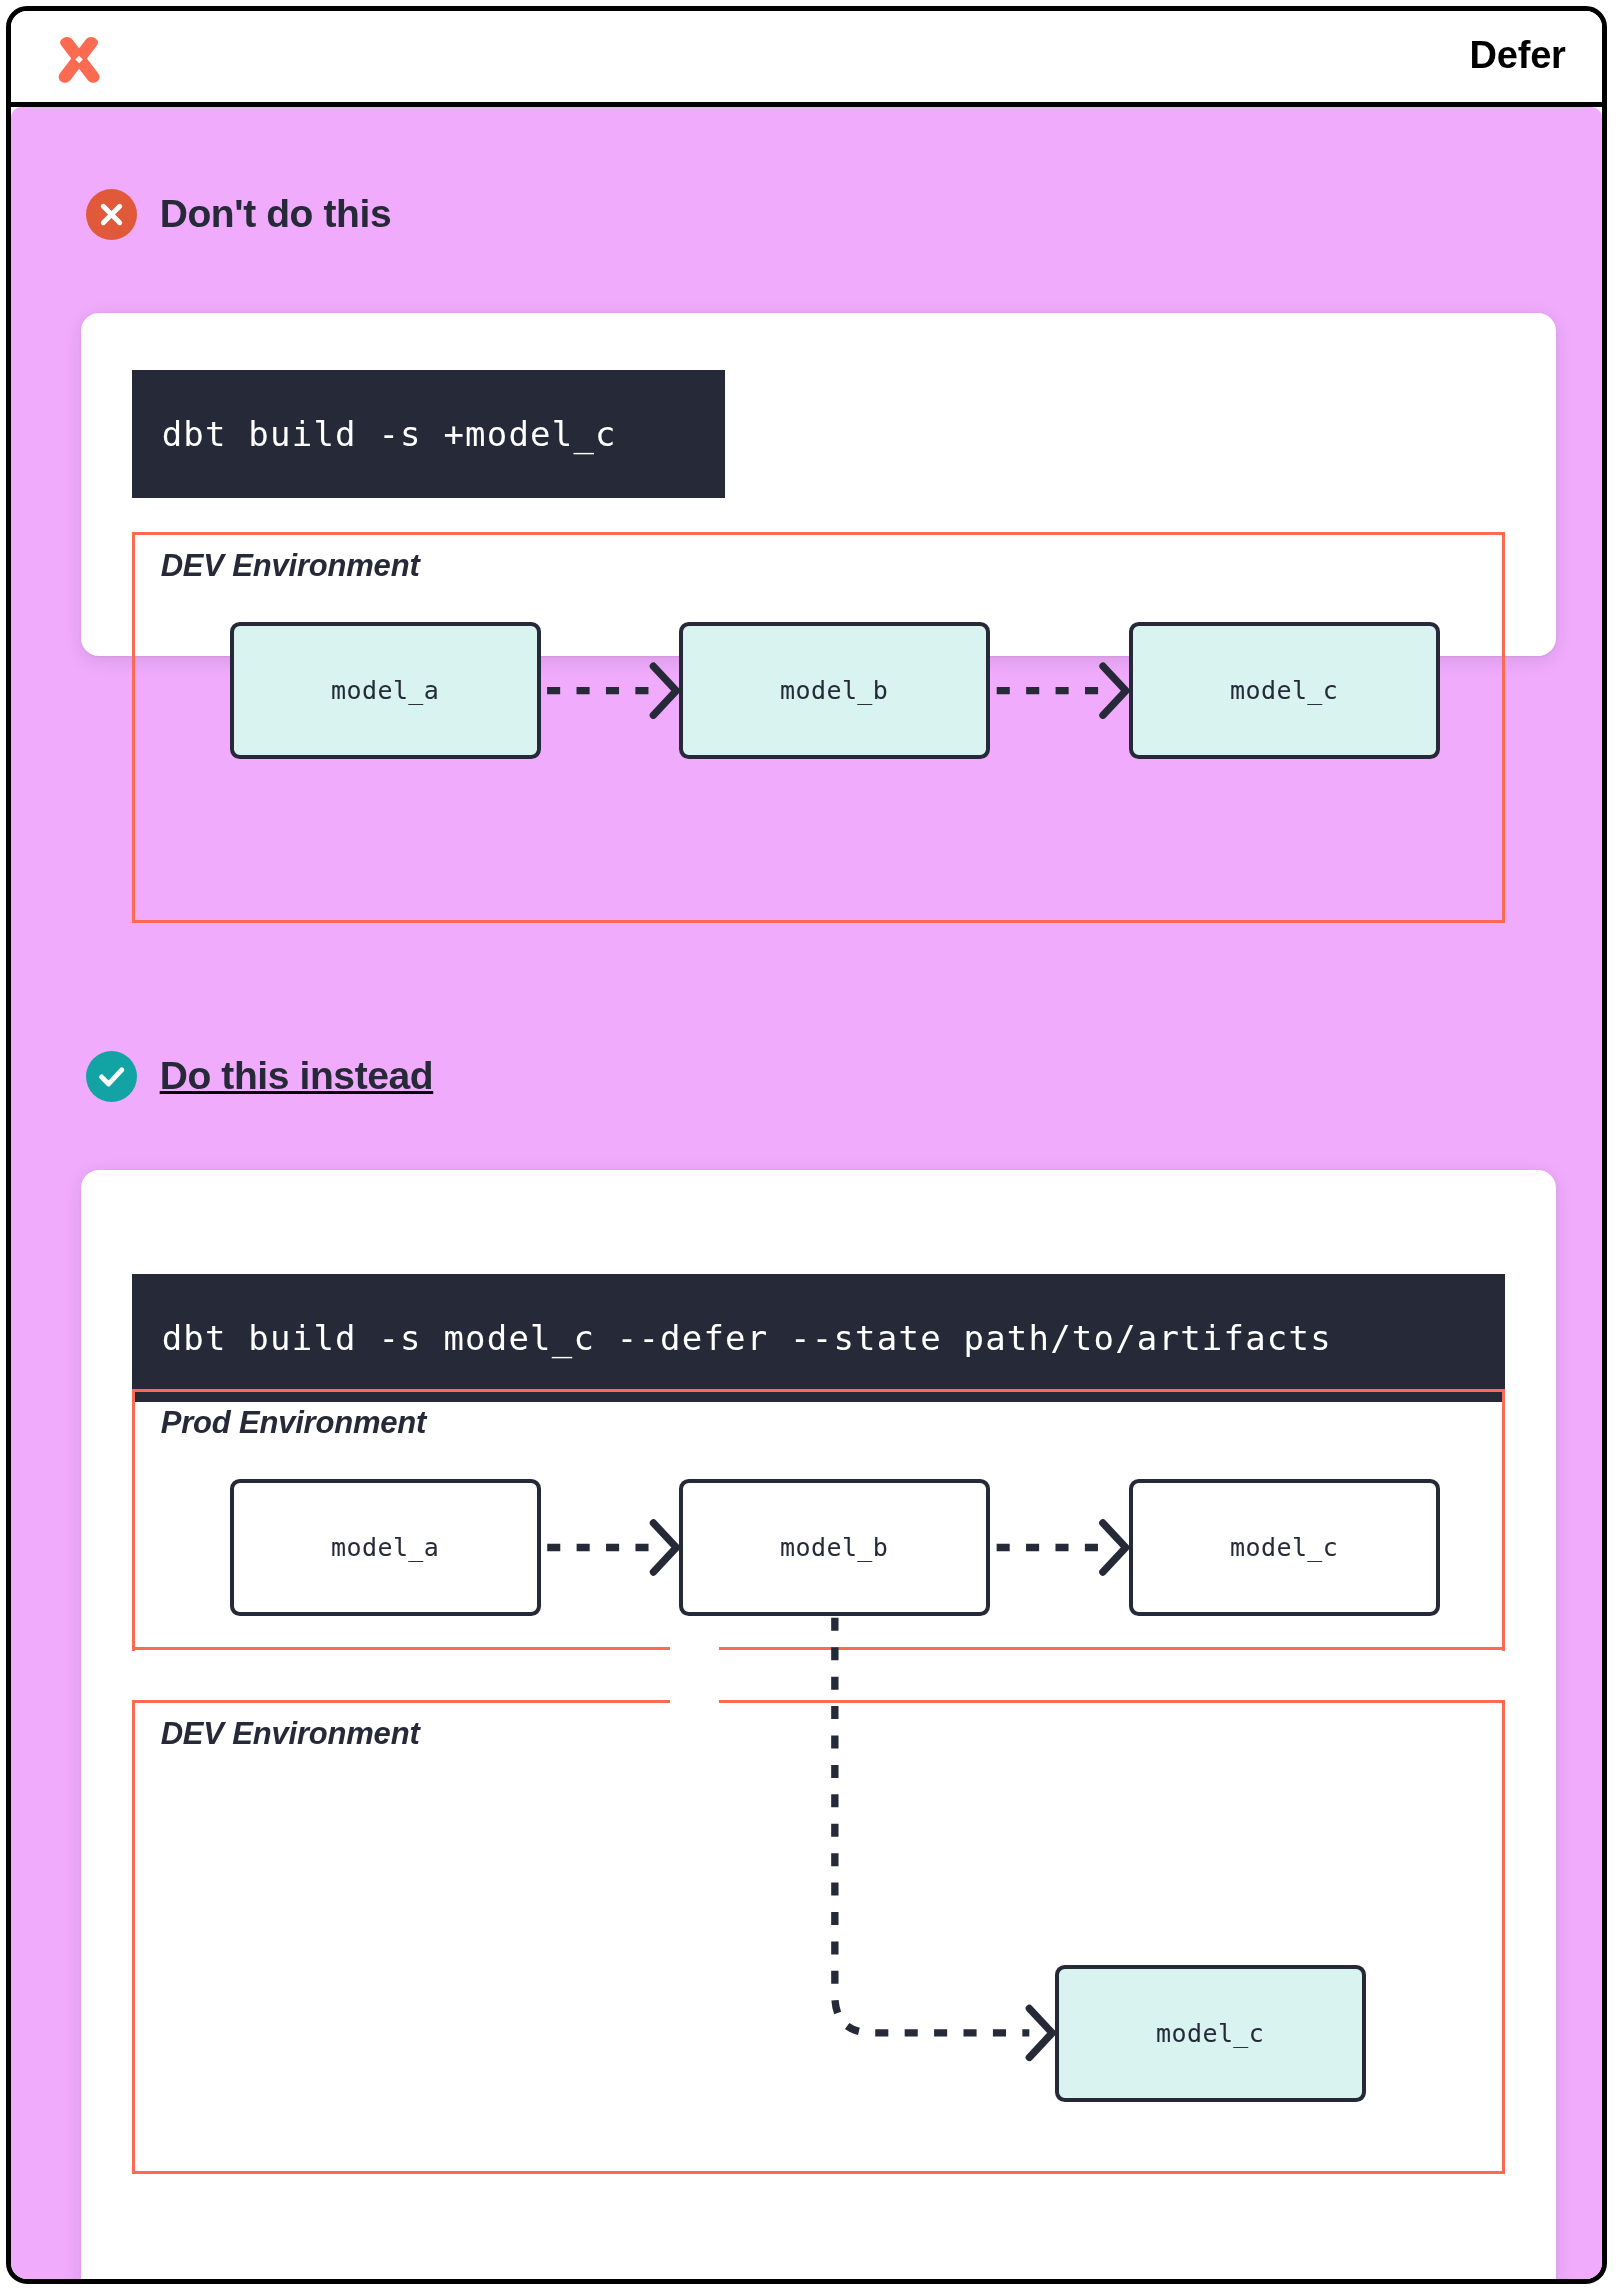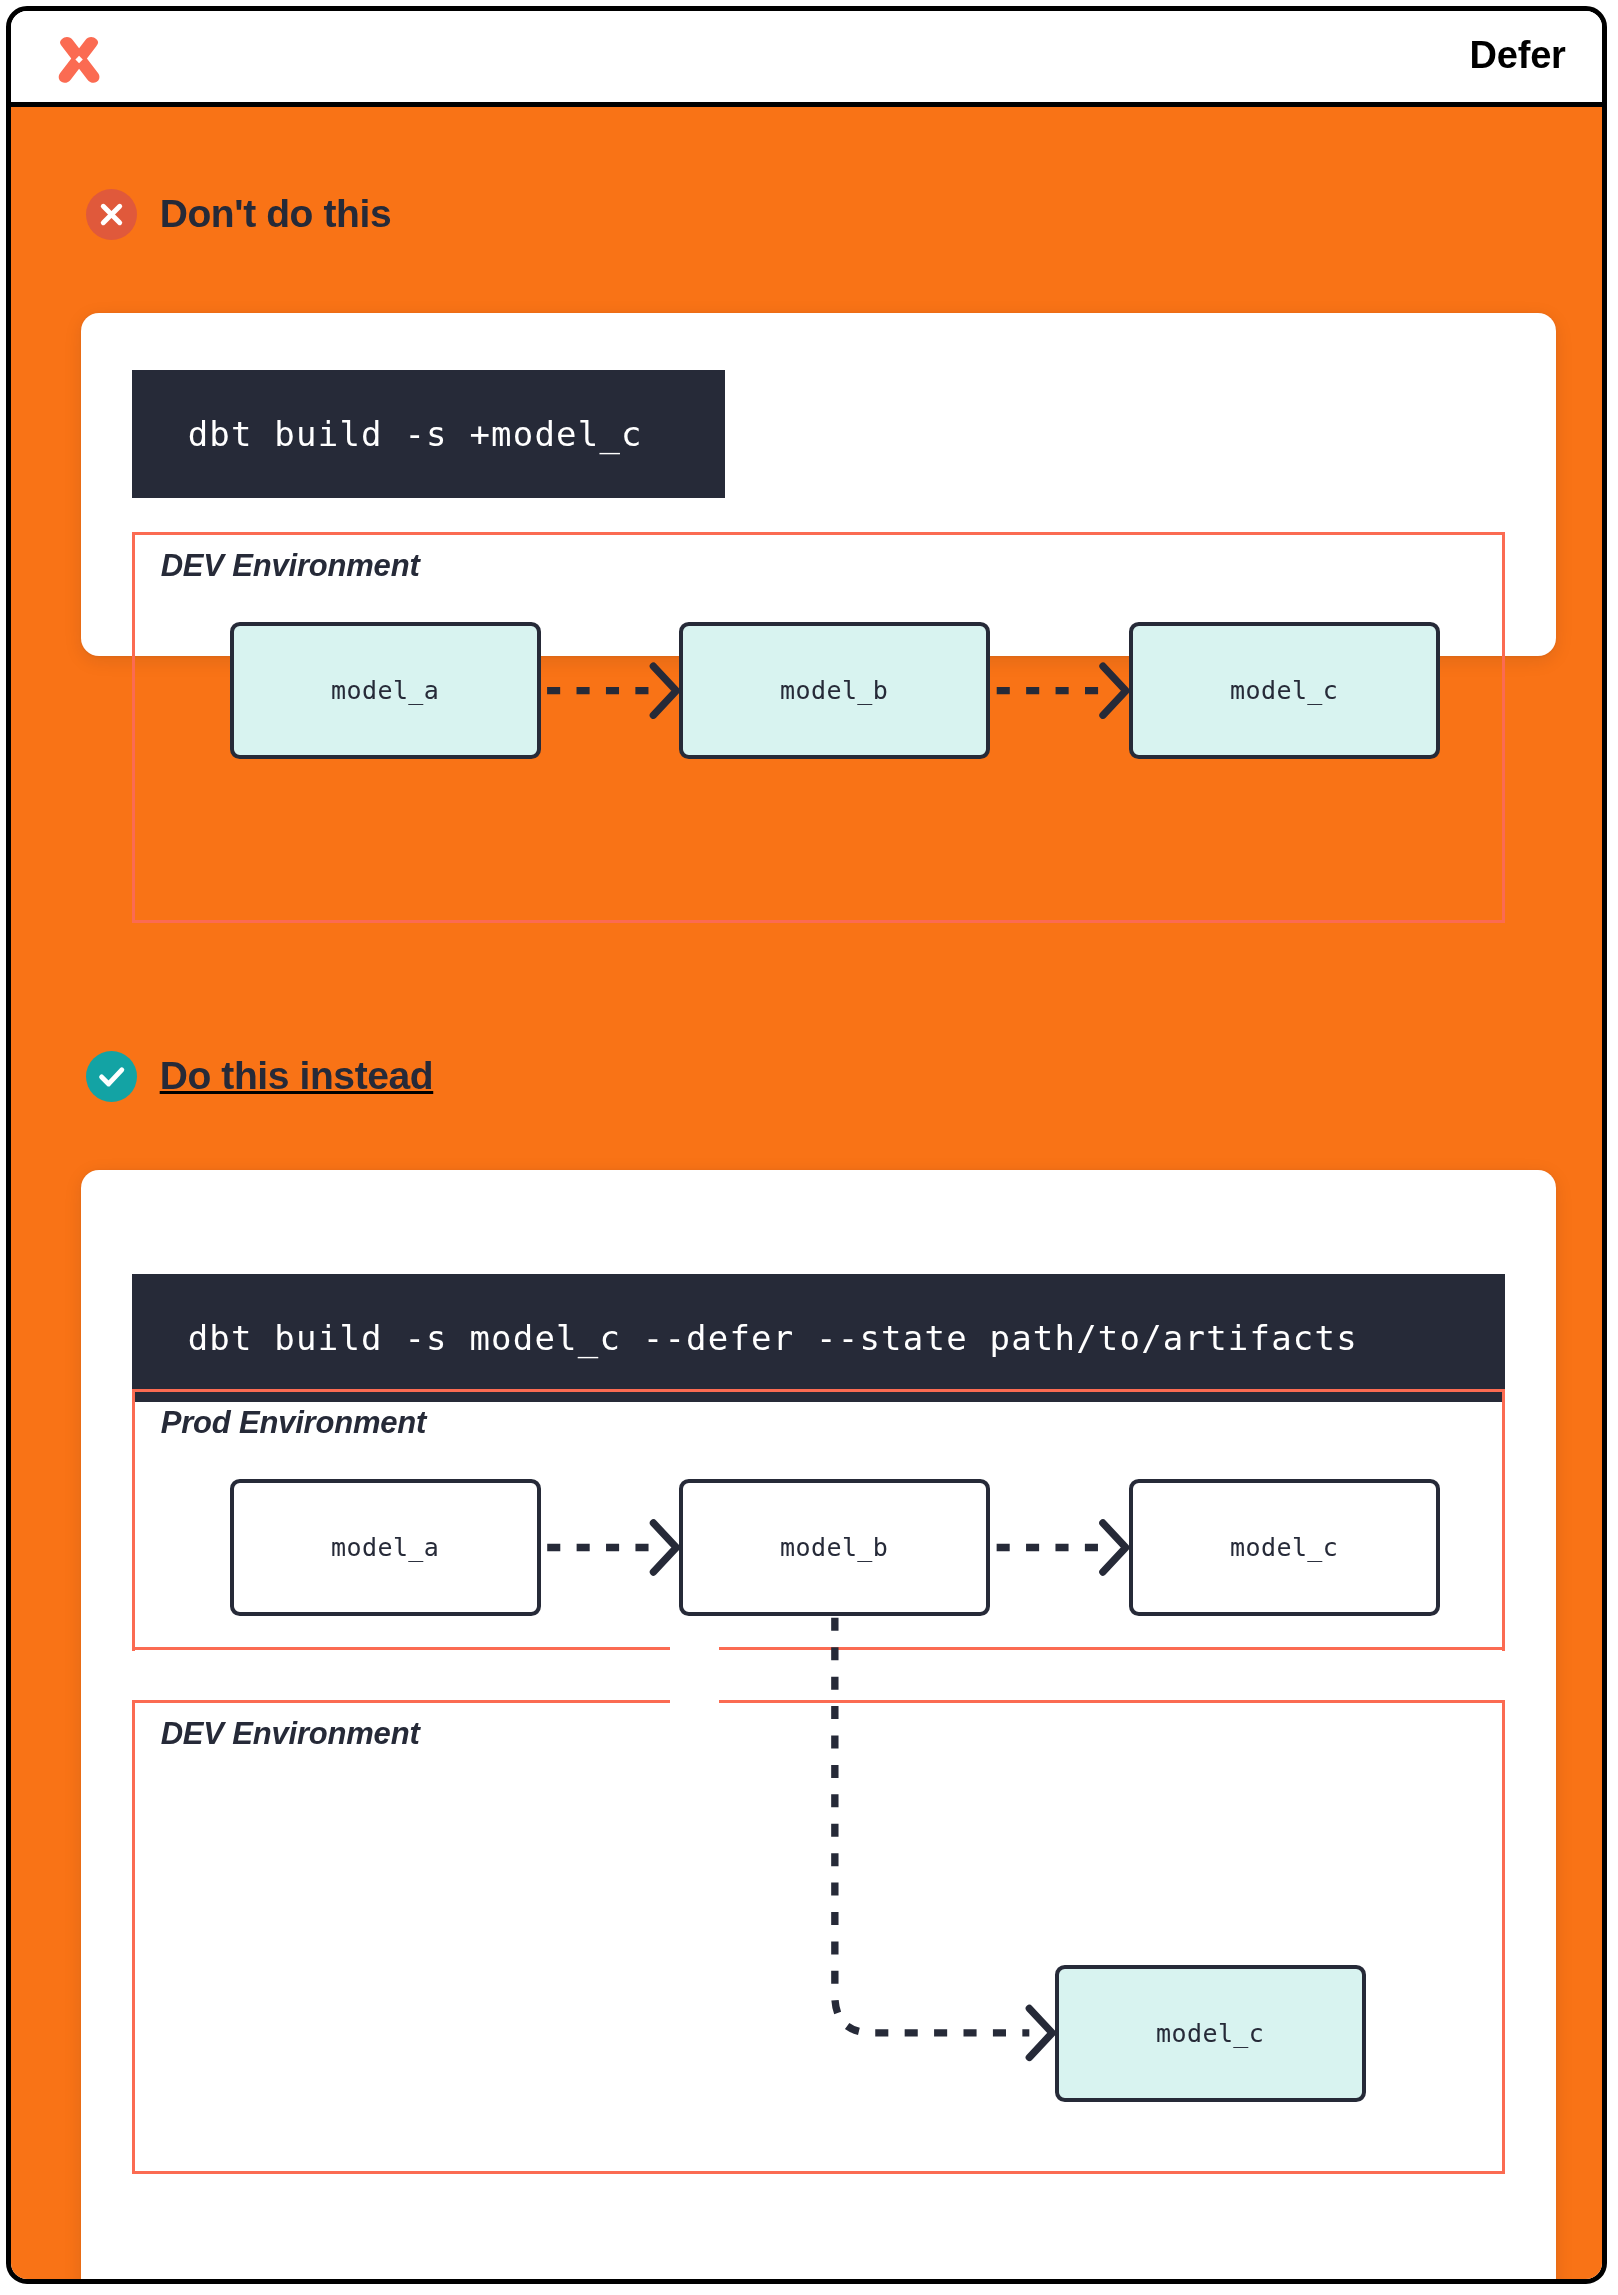--- a/index.html
+++ b/index.html
@@ -58,21 +58,22 @@
     line-height: 47px;
   }
 
   
   .page {
     position: absolute;
     left: 0;
     top: 96px;
     right: 0;
     bottom: 0;
-    background: #f97316;
+    background: #f0abfc;
+    border-radius: 11px;
   }
 
   
   .section-head {
     position: absolute;
     display: flex;
     align-items: center;
     gap: 23px;
   }
   .badge {
@@ -106,21 +107,21 @@
   
   .code {
     position: absolute;
     background: #262A38;
     color: #ffffff;
     font-family: "DejaVu Sans Mono", "Liberation Mono", monospace;
     font-size: 34px;
     letter-spacing: 1.2px;
     display: flex;
     align-items: center;
-    padding-left: 56px;
+    padding-left: 30px;
     box-sizing: border-box;
     white-space: nowrap;
   }
 
   
   .env {
     position: absolute;
     border: 3.3px solid #FB6B52;
     box-sizing: border-box;
     background: transparent;

